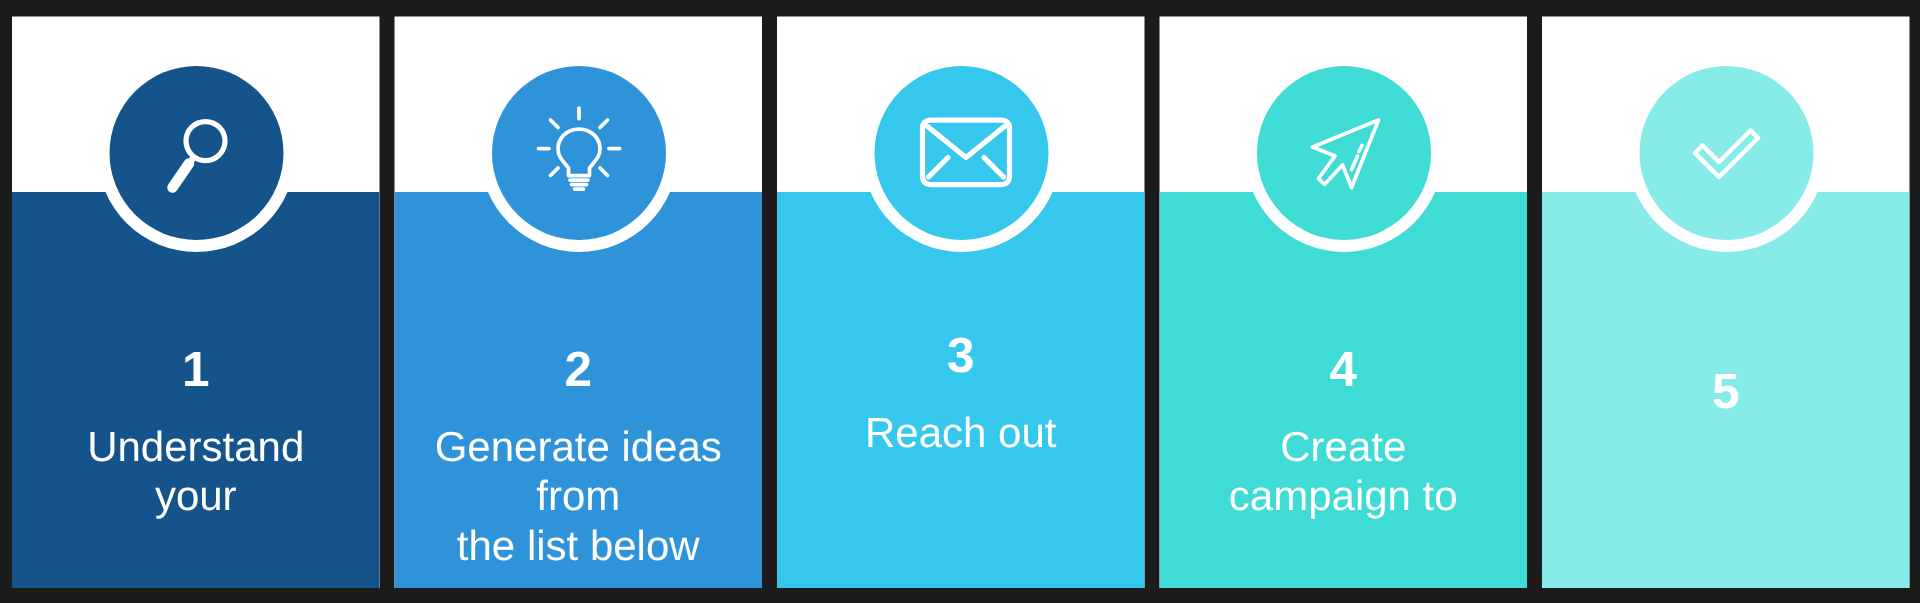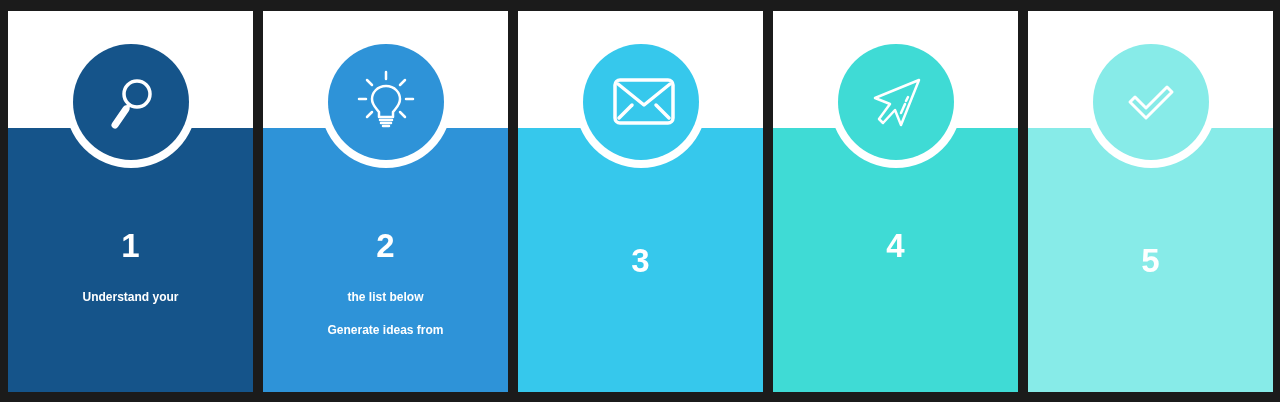--- a/index.html
+++ b/index.html
@@ -82,25 +82,24 @@
   .num {
     font-weight: bold;
     font-size: 33px;
     line-height: 40px;
     margin-top: 45px;
   }
   .content.single .num {
     margin-top: 0;
   }
   .label {
-    font-size: 12px;
+    font-size: 28px;
     line-height: 33px;
     margin-top: 15px;
     padding: 0 20px;
-    font-weight: bold;
   }
 </style>
 </head>
 <body>
 
 <div class="steps">
 
   <div class="card">
     <div class="bottom" style="background:#15548a"></div>
     <div class="ring"></div>
@@ -133,55 +132,59 @@
         <line x1="54" y1="13" x2="49" y2="18"></line>
         <line x1="8" y1="32" x2="15" y2="32"></line>
         <line x1="55" y1="32" x2="62" y2="32"></line>
         <line x1="16" y1="50" x2="21" y2="45"></line>
         <line x1="54" y1="50" x2="49" y2="45"></line>
       </svg>
     </div>
     <div class="content">
       <div class="num">2</div>
       <div class="label">
+        <div>Generate ideas from</div>
         <div>the list below</div>
-        <div>Generate ideas from</div>
       </div>
     </div>
   </div>
 
   <div class="card">
     <div class="bottom" style="background:#36c8ec"></div>
     <div class="ring"></div>
     <div class="badge" style="background:#36c8ec">
       <svg viewBox="0 0 70 70" fill="none" stroke="#fff" stroke-width="3.5" stroke-linecap="round" stroke-linejoin="round">
         <rect x="9" y="13" width="58" height="43" rx="5"></rect>
         <polyline points="12,17 38,38 64,17"></polyline>
         <line x1="13" y1="51" x2="26" y2="38"></line>
         <line x1="63" y1="51" x2="50" y2="38"></line>
       </svg>
     </div>
     <div class="content single">
       <div class="num">3</div>
+      <div class="label">
+        <div>Reach out</div>
+      </div>
     </div>
   </div>
 
   <div class="card">
     <div class="bottom" style="background:#3fdbd5"></div>
     <div class="ring"></div>
     <div class="badge" style="background:#3fdbd5">
       <svg viewBox="0 0 70 70" fill="none" stroke="#fff" stroke-width="2.5" stroke-linecap="round" stroke-linejoin="round">
         <path d="M58 13 L14 31 L29 37 L18 52 L22 56 L34 43 L40 58 Z"></path>
         <line x1="47" y1="30" x2="45" y2="34"></line>
         <line x1="44" y1="37" x2="40" y2="46"></line>
       </svg>
     </div>
     <div class="content">
       <div class="num">4</div>
       <div class="label">
+        <div>Create campaign to</div>
       </div>
     </div>
   </div>
 
   <div class="card">
     <div class="bottom" style="background:#87ebe8"></div>
     <div class="ring"></div>
     <div class="badge" style="background:#87ebe8">
       <svg viewBox="0 0 70 70" fill="none" stroke="#fff" stroke-width="3" stroke-linecap="round" stroke-linejoin="round">
         <path d="M14 35 L19 30 L30 41 L51 20 L56 25 L30 51 Z"></path>

